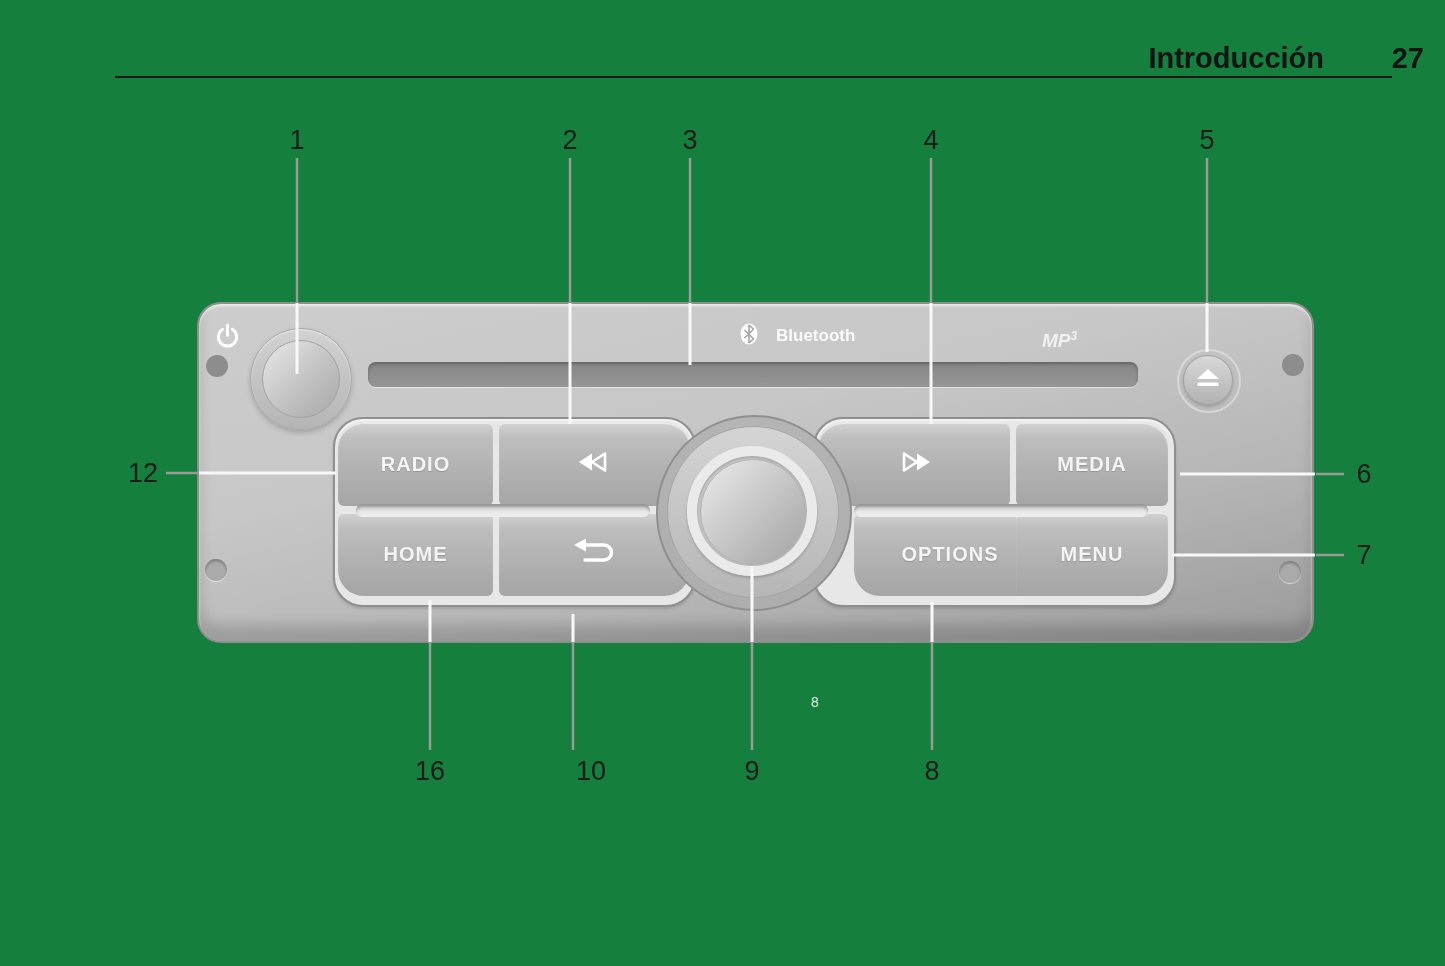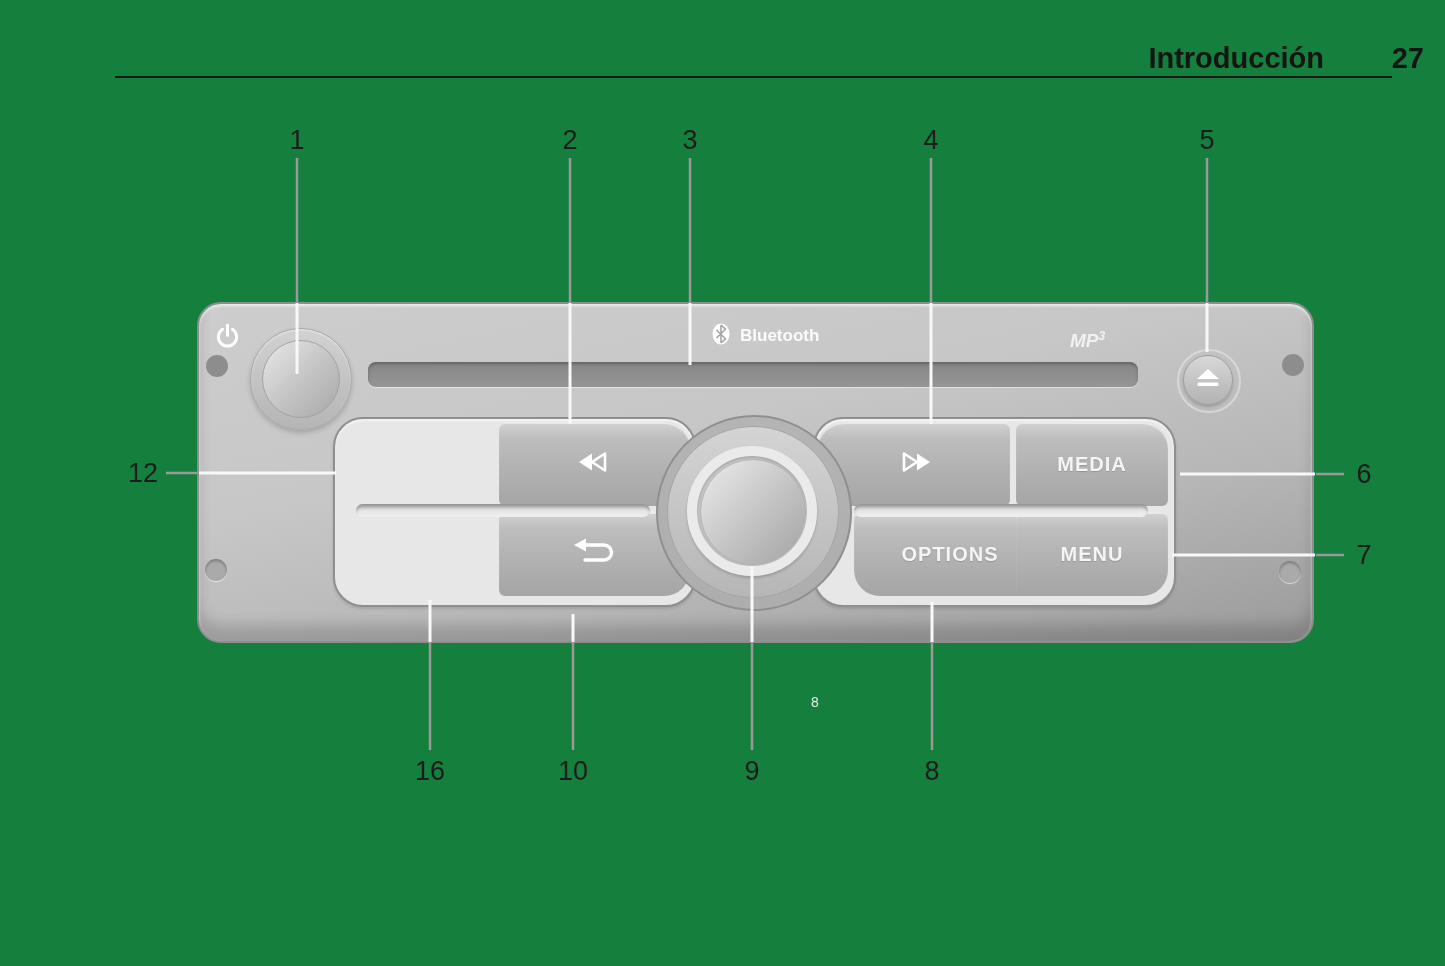--- a/index.html
+++ b/index.html
@@ -34,23 +34,23 @@
   .power-knob-outer{position:absolute;left:250px;top:328px;width:100px;height:100px;border-radius:50%;
     background:linear-gradient(180deg,#d2d2d2,#b5b5b5);border:1px solid #a9a9a9;
     box-shadow:0 3px 5px rgba(0,0,0,.18), inset 0 1px 2px rgba(255,255,255,.6);z-index:2;}
   .power-knob-inner{position:absolute;left:262px;top:340px;width:76px;height:76px;border-radius:50%;
     background:linear-gradient(135deg,#dedede 15%,#c2c2c2 55%,#a8a8a8 100%);border:1px solid #a3a3a3;z-index:3;}
 
   .cd-slot{position:absolute;left:368px;top:362px;width:770px;height:25px;border-radius:8px;
     background:linear-gradient(180deg,#858585,#969696);
     box-shadow:0 1px 0 rgba(255,255,255,.5), inset 0 2px 3px rgba(0,0,0,.25);z-index:2;}
 
-  .bt-wrap{position:absolute;left:712px;top:324px;height:23px;display:flex;align-items:center;gap:10px;z-index:2;}
+  .bt-wrap{position:absolute;left:740px;top:324px;height:23px;display:flex;align-items:center;gap:18px;z-index:2;}
   .bt-text{font-size:17px;font-weight:700;color:#fbfbfb;}
-  .mp3-wrap{position:absolute;left:1070px;top:329px;z-index:2;color:#f1f1f1;font-style:italic;font-weight:700;font-size:19px;}
+  .mp3-wrap{position:absolute;left:1042px;top:329px;z-index:2;color:#f1f1f1;font-style:italic;font-weight:700;font-size:19px;}
   .mp3-wrap sup{font-size:12px;}
 
   .eject-ring{position:absolute;left:1177px;top:349px;width:60px;height:60px;border-radius:50%;
     border:2px solid rgba(235,235,235,.55);z-index:2;}
   .eject-btn{position:absolute;left:1183px;top:355px;width:48px;height:48px;border-radius:50%;
     background:linear-gradient(180deg,#d8d8d8,#b2b2b2);border:1px solid #a0a0a0;
     box-shadow:0 2px 3px rgba(0,0,0,.18);z-index:3;display:flex;align-items:center;justify-content:center;}
 
   
   .group{position:absolute;top:417px;width:359px;height:186px;background:#e7e7e7;
@@ -89,21 +89,21 @@
     box-shadow:0 2px 3px rgba(0,0,0,.18), inset 0 2px 3px rgba(0,0,0,.2);}
   .knob-inner{position:absolute;left:700px;top:459px;width:104px;height:104px;border-radius:50%;
     background:linear-gradient(135deg,#e4e4e4 10%,#c5c5c5 52%,#a3a3a3 100%);border:1px solid #b2b2b2;z-index:7;}
 
   
   .lines{position:absolute;left:0;top:0;width:1445px;height:966px;z-index:8;pointer-events:none;}
   .callout{position:absolute;transform:translate(-50%,-50%);font-size:27px;font-weight:400;color:#1c1c1c;z-index:9;}
   .c1{left:297px;top:140px;}  .c2{left:570px;top:140px;}  .c3{left:690px;top:140px;}
   .c4{left:931px;top:140px;}  .c5{left:1207px;top:140px;} .c6{left:1364px;top:474px;}
   .c7{left:1364px;top:555px;} .c8{left:932px;top:771px;}  .c9{left:752px;top:771px;}
-  .c10{left:573px;top:771px;} .c11{left:430px;top:771px;} .c12{left:143px;top:473px;text-align:center;}
+  .c10{left:591px;top:771px;} .c11{left:430px;top:771px;} .c12{left:143px;top:473px;text-align:center;}
 
   .watermark{position:absolute;left:811px;top:694px;font-size:14px;color:#ebebeb;z-index:2;}
 </style>
 </head>
 <body>
 
 <div class="page">
 
   <div class="hdr-title">Introducción</div>
   <div class="hdr-page">27</div>
@@ -145,38 +145,44 @@
       <svg width="24" height="19" viewBox="0 0 24 19">
         <polygon points="12,0 23,10 1,10" fill="#ffffff"></polygon>
         <rect x="1.5" y="13.5" width="21" height="3.4" rx="1.5" fill="#ffffff"></rect>
       </svg>
     </span>
   </div>
 
   <div class="group left"></div>
   <div class="group right"></div>
 
+  <div class="btn btn-radio">
+    <span>RADIO</span>
+  </div>
   <div class="btn btn-rew">
     <span>
       <svg width="38" height="24" viewBox="0 0 38 24">
         <polygon points="3,12 16,3.5 16,20.5" fill="#ffffff"></polygon>
         <polygon points="16,12 29,3.5 29,20.5" fill="none" stroke="#ffffff" stroke-width="2.6" stroke-linejoin="round"></polygon>
       </svg>
     </span>
   </div>
   <div class="btn btn-fwd">
     <span>
       <svg width="38" height="24" viewBox="0 0 38 24">
         <polygon points="22,12 9,3.5 9,20.5" fill="none" stroke="#ffffff" stroke-width="2.6" stroke-linejoin="round"></polygon>
         <polygon points="35,12 22,3.5 22,20.5" fill="#ffffff"></polygon>
       </svg>
     </span>
   </div>
   <div class="btn btn-media">
     <span>MEDIA</span>
+  </div>
+  <div class="btn btn-home">
+    <span>HOME</span>
   </div>
   <div class="btn btn-back">
     <span>
       <svg width="46" height="30" viewBox="0 0 46 30">
         <path d="M13 8 H32 A7.5 7.5 0 0 1 32 23 H13" fill="none" stroke="#ffffff" stroke-width="3.4" stroke-linecap="round"></path>
         <polygon points="2,8 14,1.5 14,14.5" fill="#ffffff"></polygon>
       </svg>
     </span>
   </div>
   <div class="btn btn-options">

